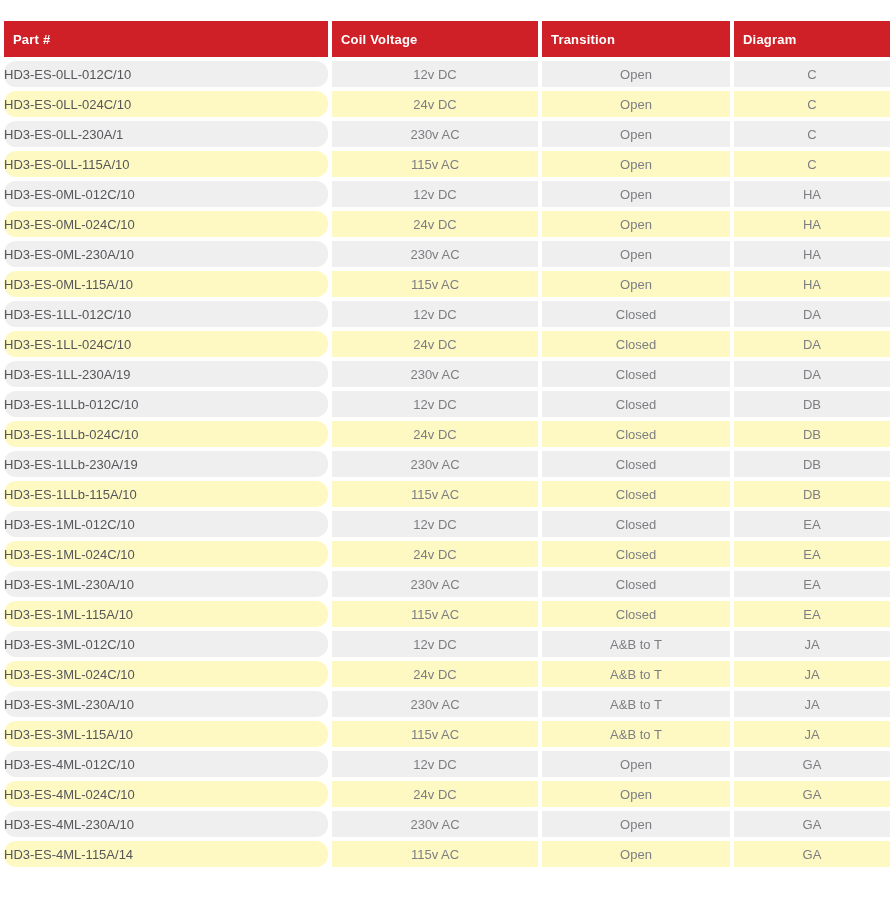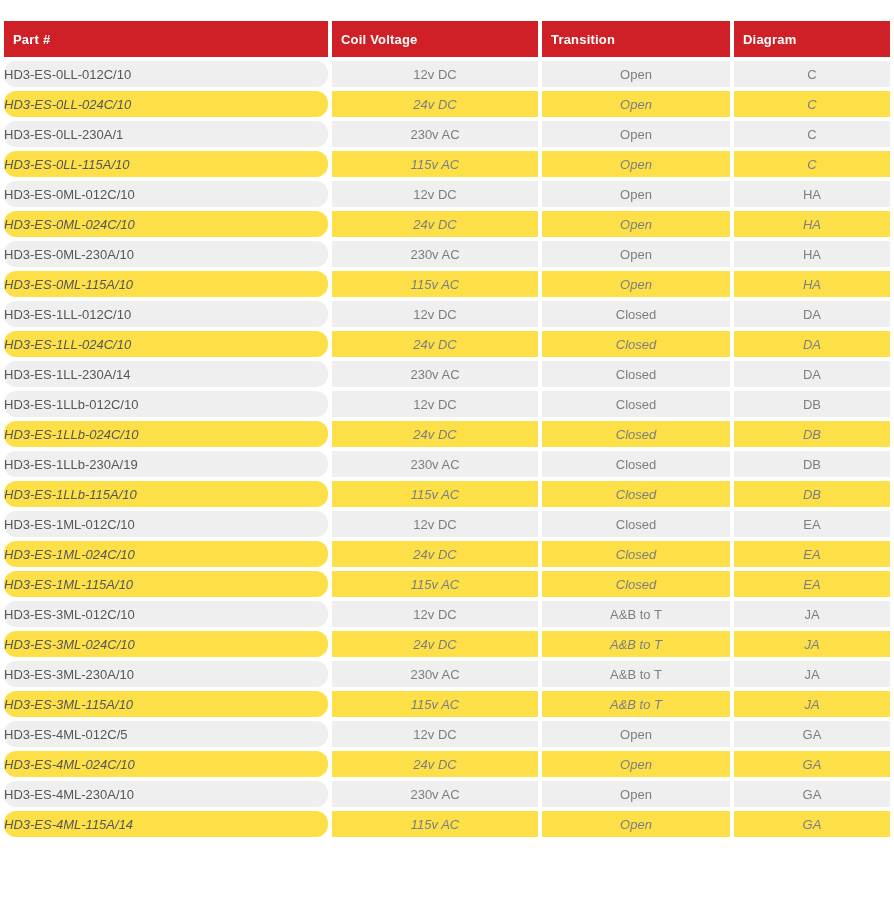--- a/index.html
+++ b/index.html
@@ -35,21 +35,21 @@
   }
   table.parts-table td {
     height: 26px;
     font-size: 13px;
     padding: 0;
     vertical-align: middle;
     white-space: nowrap;
     overflow: hidden;
   }
   tr.striped td { background: #efefef; }
-  tr.plain td { background: #fde047; font-style: italic; }
+  tr.plain td { background: #fef9c3; }
   td.part-cell {
     text-align: left;
     padding-left: 9px;
     color: #55565a;
     border-radius: 12px;
   }
   td.center-cell {
     text-align: center;
     color: #7d7e82;
   }
@@ -128,21 +128,21 @@
           <td class="center-cell">Closed</td>
           <td class="center-cell">DA</td>
         </tr>
         <tr class="plain">
           <td class="part-cell">HD3-ES-1LL-024C/10</td>
           <td class="center-cell">24v DC</td>
           <td class="center-cell">Closed</td>
           <td class="center-cell">DA</td>
         </tr>
         <tr class="striped">
-          <td class="part-cell">HD3-ES-1LL-230A/14</td>
+          <td class="part-cell">HD3-ES-1LL-230A/19</td>
           <td class="center-cell">230v AC</td>
           <td class="center-cell">Closed</td>
           <td class="center-cell">DA</td>
         </tr>
         <tr class="striped">
           <td class="part-cell">HD3-ES-1LLb-012C/10</td>
           <td class="center-cell">12v DC</td>
           <td class="center-cell">Closed</td>
           <td class="center-cell">DB</td>
         </tr>
@@ -169,20 +169,26 @@
           <td class="center-cell">12v DC</td>
           <td class="center-cell">Closed</td>
           <td class="center-cell">EA</td>
         </tr>
         <tr class="plain">
           <td class="part-cell">HD3-ES-1ML-024C/10</td>
           <td class="center-cell">24v DC</td>
           <td class="center-cell">Closed</td>
           <td class="center-cell">EA</td>
         </tr>
+        <tr class="striped">
+          <td class="part-cell">HD3-ES-1ML-230A/10</td>
+          <td class="center-cell">230v AC</td>
+          <td class="center-cell">Closed</td>
+          <td class="center-cell">EA</td>
+        </tr>
         <tr class="plain">
           <td class="part-cell">HD3-ES-1ML-115A/10</td>
           <td class="center-cell">115v AC</td>
           <td class="center-cell">Closed</td>
           <td class="center-cell">EA</td>
         </tr>
         <tr class="striped">
           <td class="part-cell">HD3-ES-3ML-012C/10</td>
           <td class="center-cell">12v DC</td>
           <td class="center-cell">A&amp;B to T</td>
@@ -200,21 +206,21 @@
           <td class="center-cell">A&amp;B to T</td>
           <td class="center-cell">JA</td>
         </tr>
         <tr class="plain">
           <td class="part-cell">HD3-ES-3ML-115A/10</td>
           <td class="center-cell">115v AC</td>
           <td class="center-cell">A&amp;B to T</td>
           <td class="center-cell">JA</td>
         </tr>
         <tr class="striped">
-          <td class="part-cell">HD3-ES-4ML-012C/5</td>
+          <td class="part-cell">HD3-ES-4ML-012C/10</td>
           <td class="center-cell">12v DC</td>
           <td class="center-cell">Open</td>
           <td class="center-cell">GA</td>
         </tr>
         <tr class="plain">
           <td class="part-cell">HD3-ES-4ML-024C/10</td>
           <td class="center-cell">24v DC</td>
           <td class="center-cell">Open</td>
           <td class="center-cell">GA</td>
         </tr>

